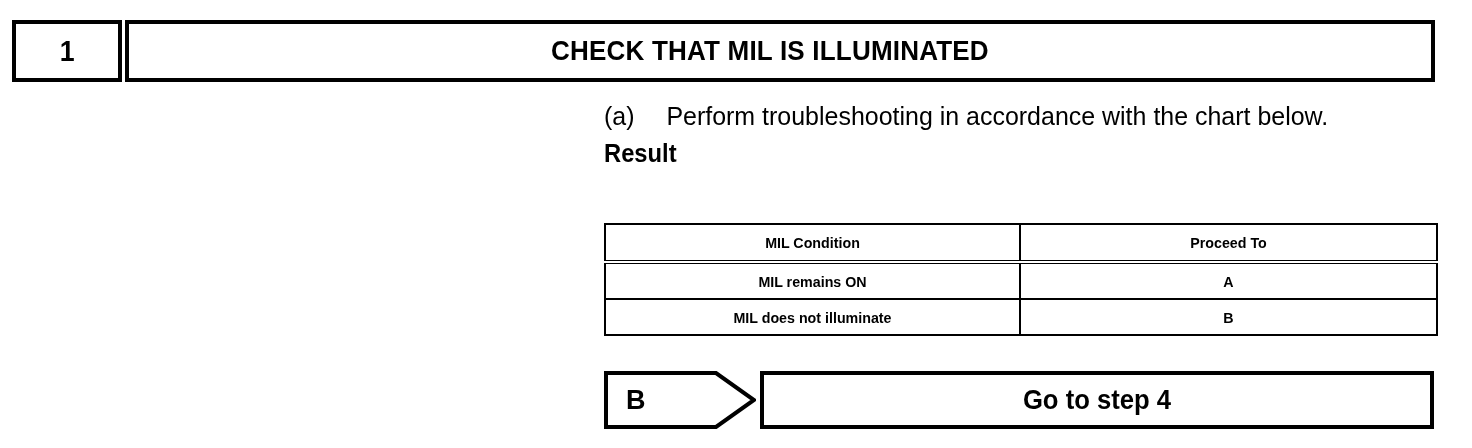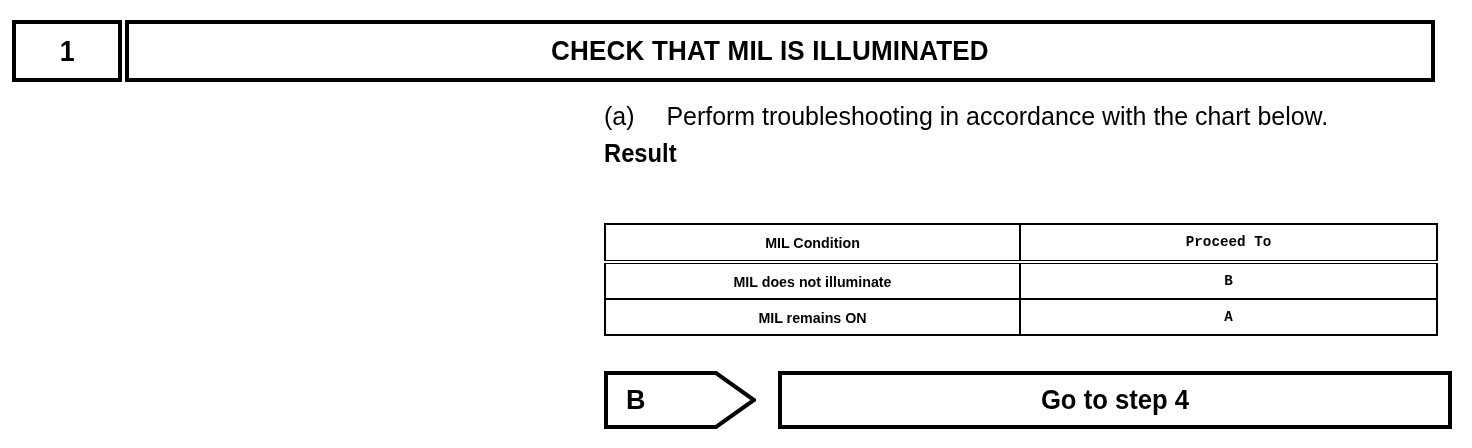--- a/index.html
+++ b/index.html
@@ -128,21 +128,21 @@
   }
   table.result-table thead tr th {
     border-bottom: 2px solid #000;
   }
   
   table.result-table tbody tr:first-child td {
     border-top: 4px double #000;
     border-top-width: 4px;
   }
   .col-left  { width: 413px; }
-  .col-right { width: 415px; font-family: Liberation Mono, monospace; }
+  .col-right { width: 415px; }
   .cellpad { display:block; transform: scaleX(0.95); }
 
   
   .goto-row {
     position: absolute;
     left: 604px;
     top: 371px;
     width: 830px;
     height: 58px;
   }
@@ -169,21 +169,20 @@
     position: absolute;
     left: 156px;
     top: 0;
     width: 674px;
     height: 58px;
     border: 4px solid #000;
     box-sizing: border-box;
     display: flex;
     align-items: center;
     justify-content: center;
-    margin-left: 18px;
   }
   .goto-box .gtext {
     font-size: 27px;
     font-weight: bold;
     line-height: 1;
     transform: scaleX(0.95);
   }
 </style>
 </head>
 <body>
@@ -213,32 +212,32 @@
           <span class="cellpad">MIL Condition</span>
         </th>
         <th class="col-right">
           <span class="cellpad">Proceed To</span>
         </th>
       </tr>
     </thead>
     <tbody>
       <tr>
         <td class="col-left">
-          <span class="cellpad">MIL does not illuminate</span>
+          <span class="cellpad">MIL remains ON</span>
         </td>
         <td class="col-right">
-          <span class="cellpad">B</span>
+          <span class="cellpad">A</span>
         </td>
       </tr>
       <tr>
         <td class="col-left">
-          <span class="cellpad">MIL remains ON</span>
+          <span class="cellpad">MIL does not illuminate</span>
         </td>
         <td class="col-right">
-          <span class="cellpad">A</span>
+          <span class="cellpad">B</span>
         </td>
       </tr>
     </tbody>
   </table>
 </div>
 
 <div class="goto-row">
   <div class="arrow-tag">
     <svg width="152" height="58" viewBox="0 0 152 58">
       <polygon points="2,2 112,2 150,29 112,56 2,56" fill="#ffffff" stroke="#000000" stroke-width="4" stroke-linejoin="miter"></polygon>

